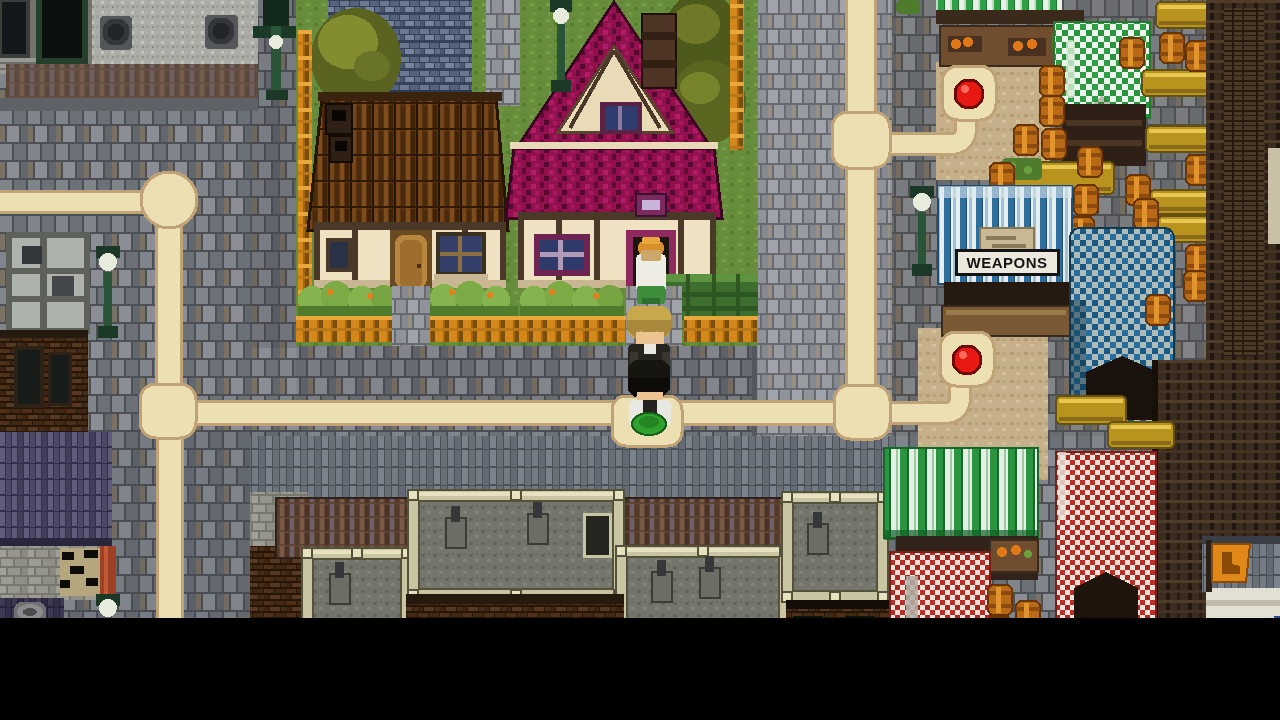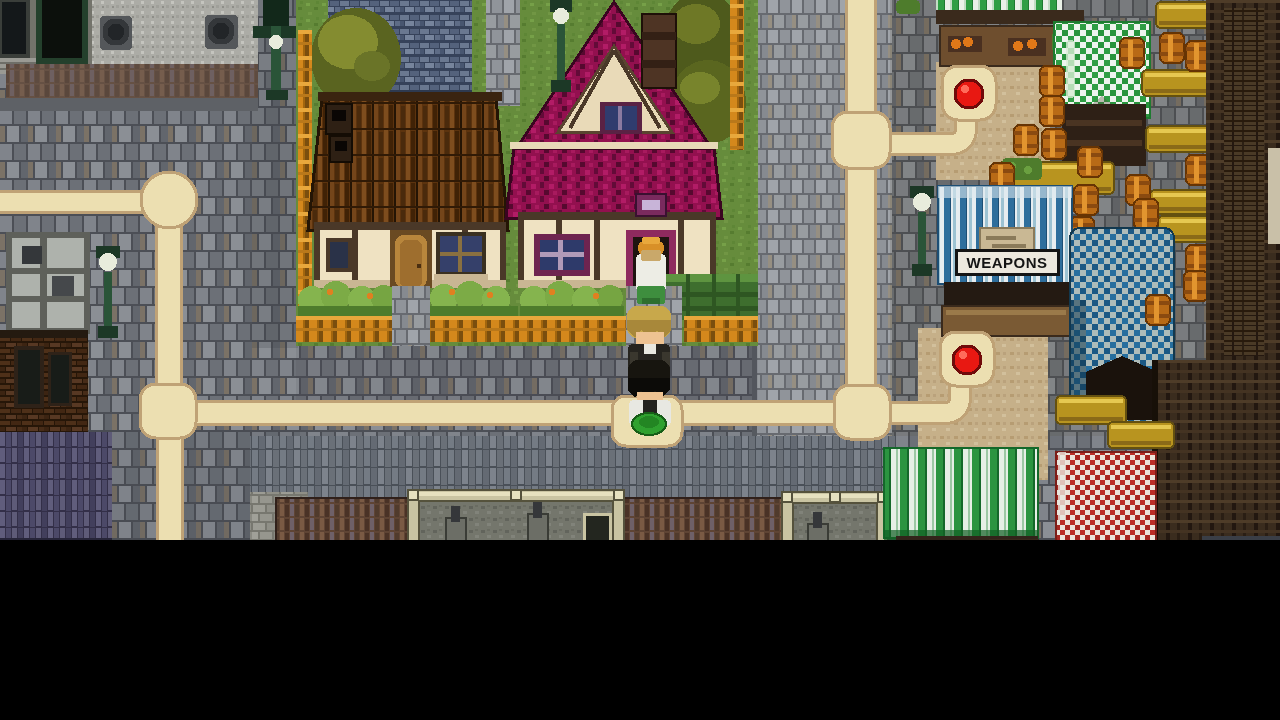--- a/index.html
+++ b/index.html
@@ -1,16 +1,16 @@
 <!DOCTYPE html>
 <html><head>
 <meta charset="utf-8">
 <style>
 html,body{margin:0;padding:0;background:#000;}
-#scene{width:1280px;height:540px;overflow:hidden;position:relative;font-family:"Liberation Sans",sans-serif;}
+#scene{width:1280px;height:618px;overflow:hidden;position:relative;font-family:"Liberation Sans",sans-serif;}
 </style>
 </head>
 <body>
 <div id="scene">
 <svg width="1280" height="720" viewBox="0 0 1280 720" shape-rendering="crispEdges">
 <defs>
 <pattern id="cobble" width="28" height="36" patternUnits="userSpaceOnUse">
  <rect width="28" height="36" fill="#4c4f56"></rect>
  <rect x="0" y="0" width="12" height="16" fill="#80848b"></rect>
  <rect x="14" y="0" width="12" height="16" fill="#6c7077"></rect>

